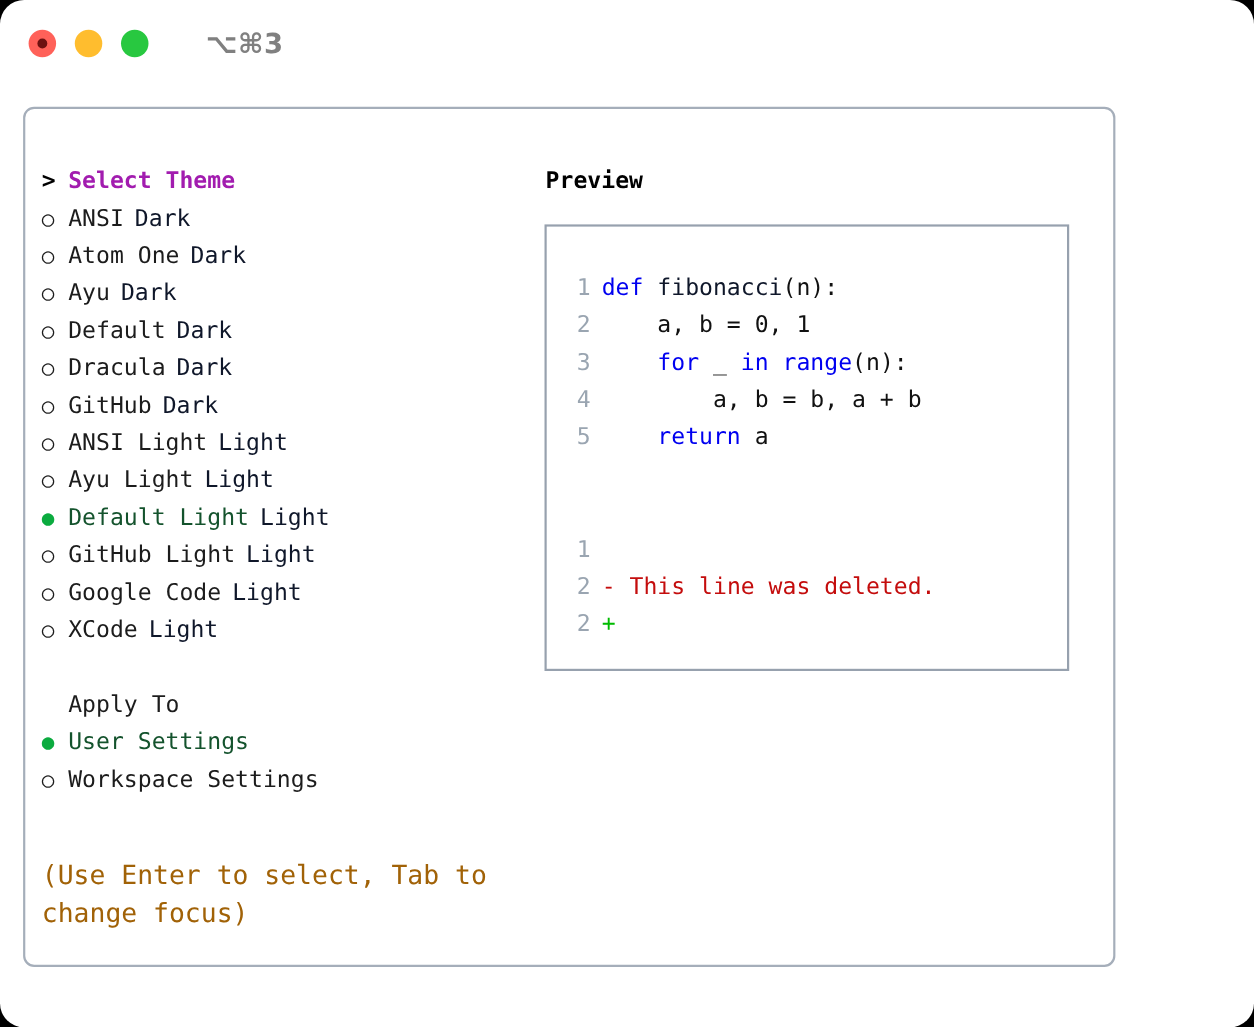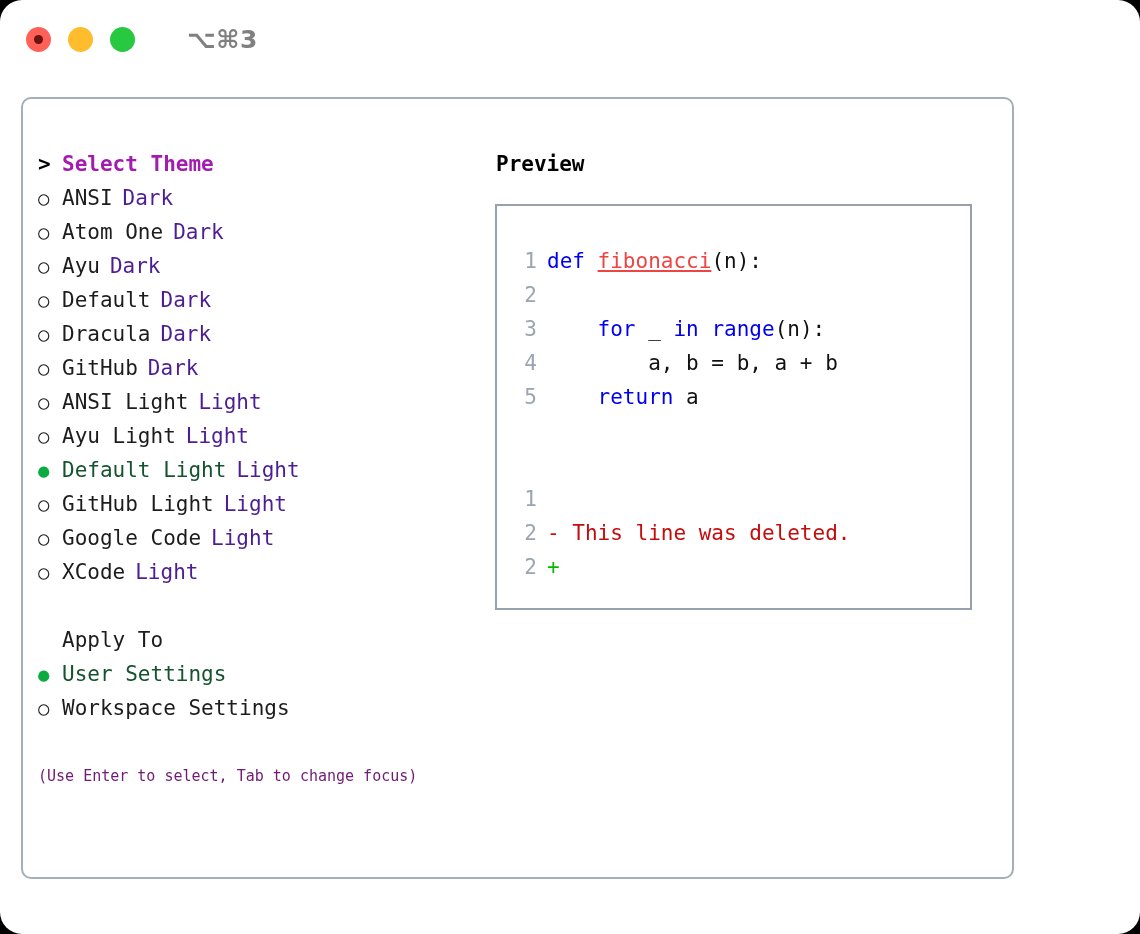--- a/index.html
+++ b/index.html
@@ -133,34 +133,35 @@
     color: #1c1c1c;
   }
   .label.header {
     font-weight: 700;
     color: #a21caf;
   }
   .label.selected {
     color: #14532d;
   }
   .tag {
-    color: #4c1d95;
+    color: #0f172a;
     margin-left: 10px;
   }
   .section-title {
     color: #1c1c1c;
   }
   .spacer-sm { height: 34px; }
 
   .hint {
-    color: #701a75;
-    font-size: 15px;
+    color: #a16207;
+    font-size: 24px;
     line-height: 34px;
     width: 420px;
     white-space: normal;
+    margin-top: 20px;
   }
 
   
   .right-col {
     position: absolute;
     left: 472px;
     top: 48px;
     width: 500px;
   }
   .preview-title {
@@ -196,21 +197,21 @@
     display: inline-block;
     width: 26px;
     flex: 0 0 26px;
     text-align: right;
     color: #9aa5b1;
     margin-right: 10px;
   }
   .blank-line { height: 34px; }
 
   .tok-kw  { color: #0000f0; }
-  .tok-fn  { color: #ef4444; text-decoration: underline; }
+  .tok-fn  { color: #0f172a; }
   .tok-txt { color: #111111; }
   .diff-ctx { color: #6b6b6b; }
   .diff-del { color: #c40d0d; }
   .diff-add { color: #00bb00; }
 </style>
 </head>
 <body>
 
 <div class="window">
 
@@ -335,20 +336,21 @@
 
             <div class="code-line">
               <span class="lineno">1</span>
               <span class="tok-kw">def </span>
               <span class="tok-fn">fibonacci</span>
               <span class="tok-txt">(n):</span>
             </div>
 
             <div class="code-line">
               <span class="lineno">2</span>
+              <span class="tok-txt">    a, b = 0, 1</span>
             </div>
 
             <div class="code-line">
               <span class="lineno">3</span>
               <span class="tok-txt">    </span>
               <span class="tok-kw">for</span>
               <span class="tok-txt"> _ </span>
               <span class="tok-kw">in</span>
               <span class="tok-txt"> </span>
               <span class="tok-kw">range</span>

